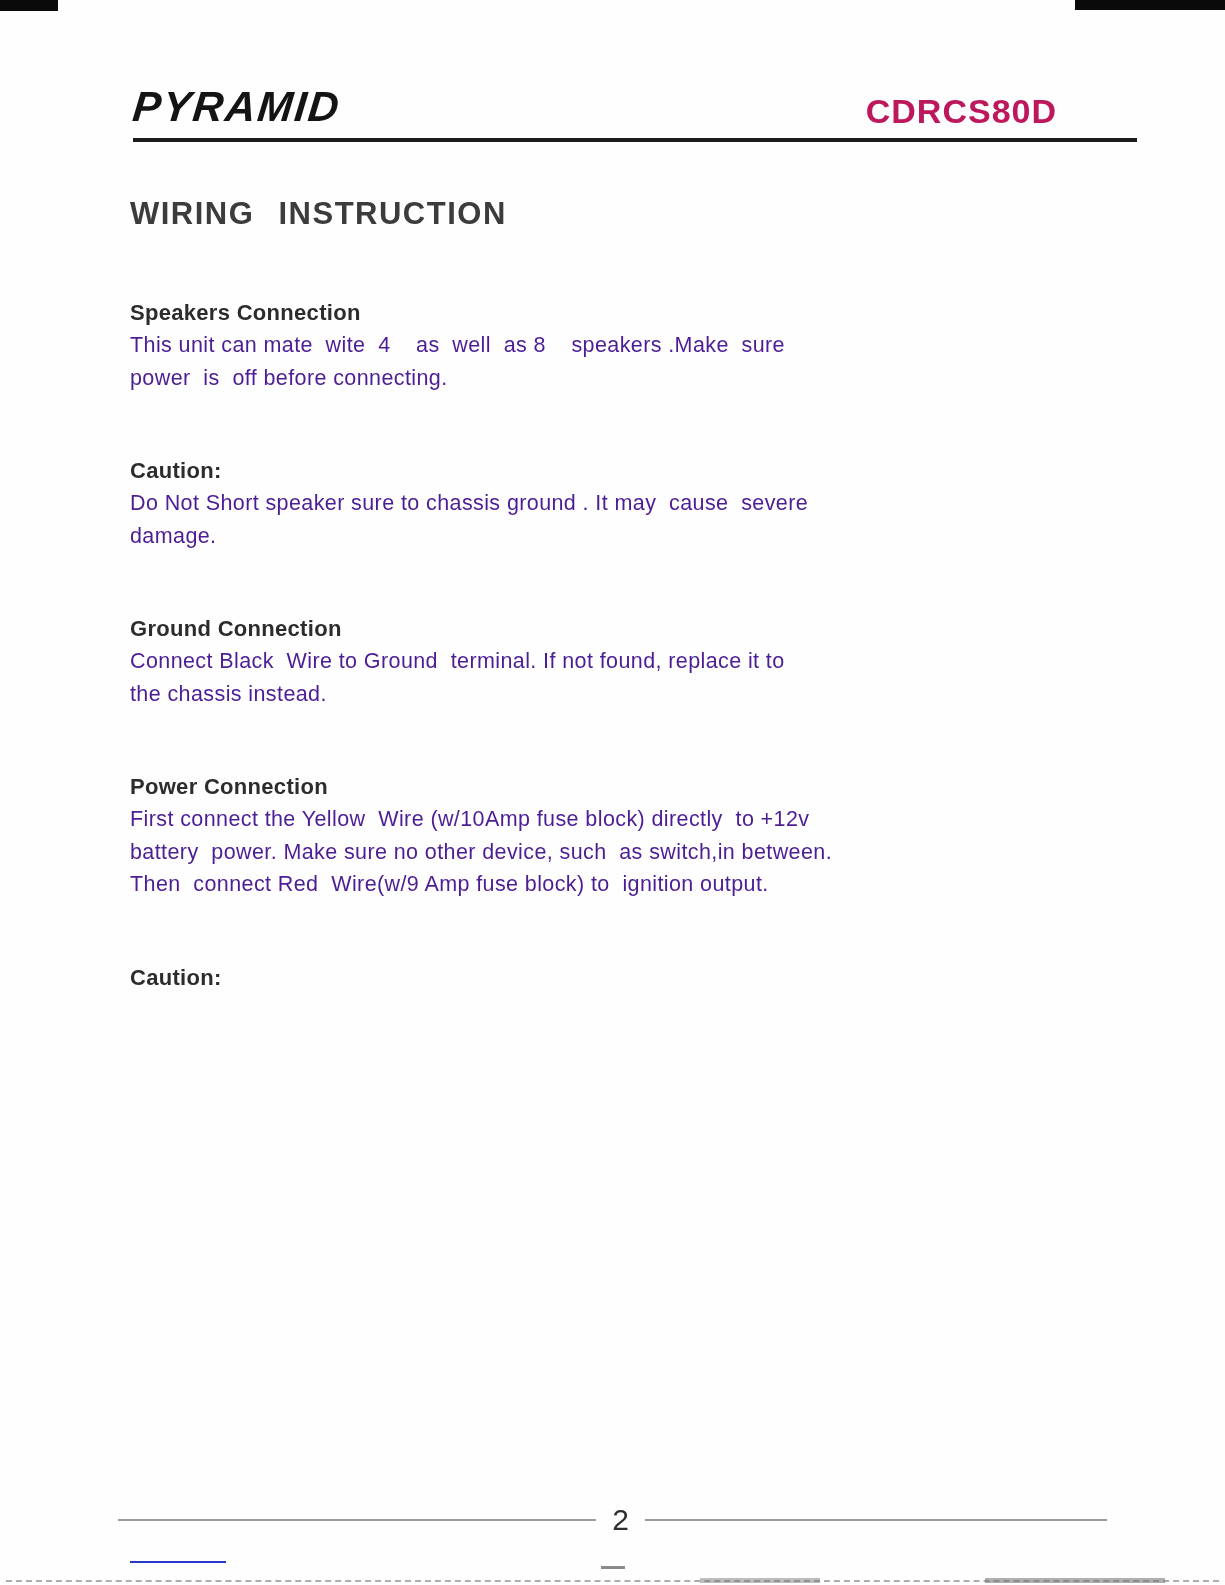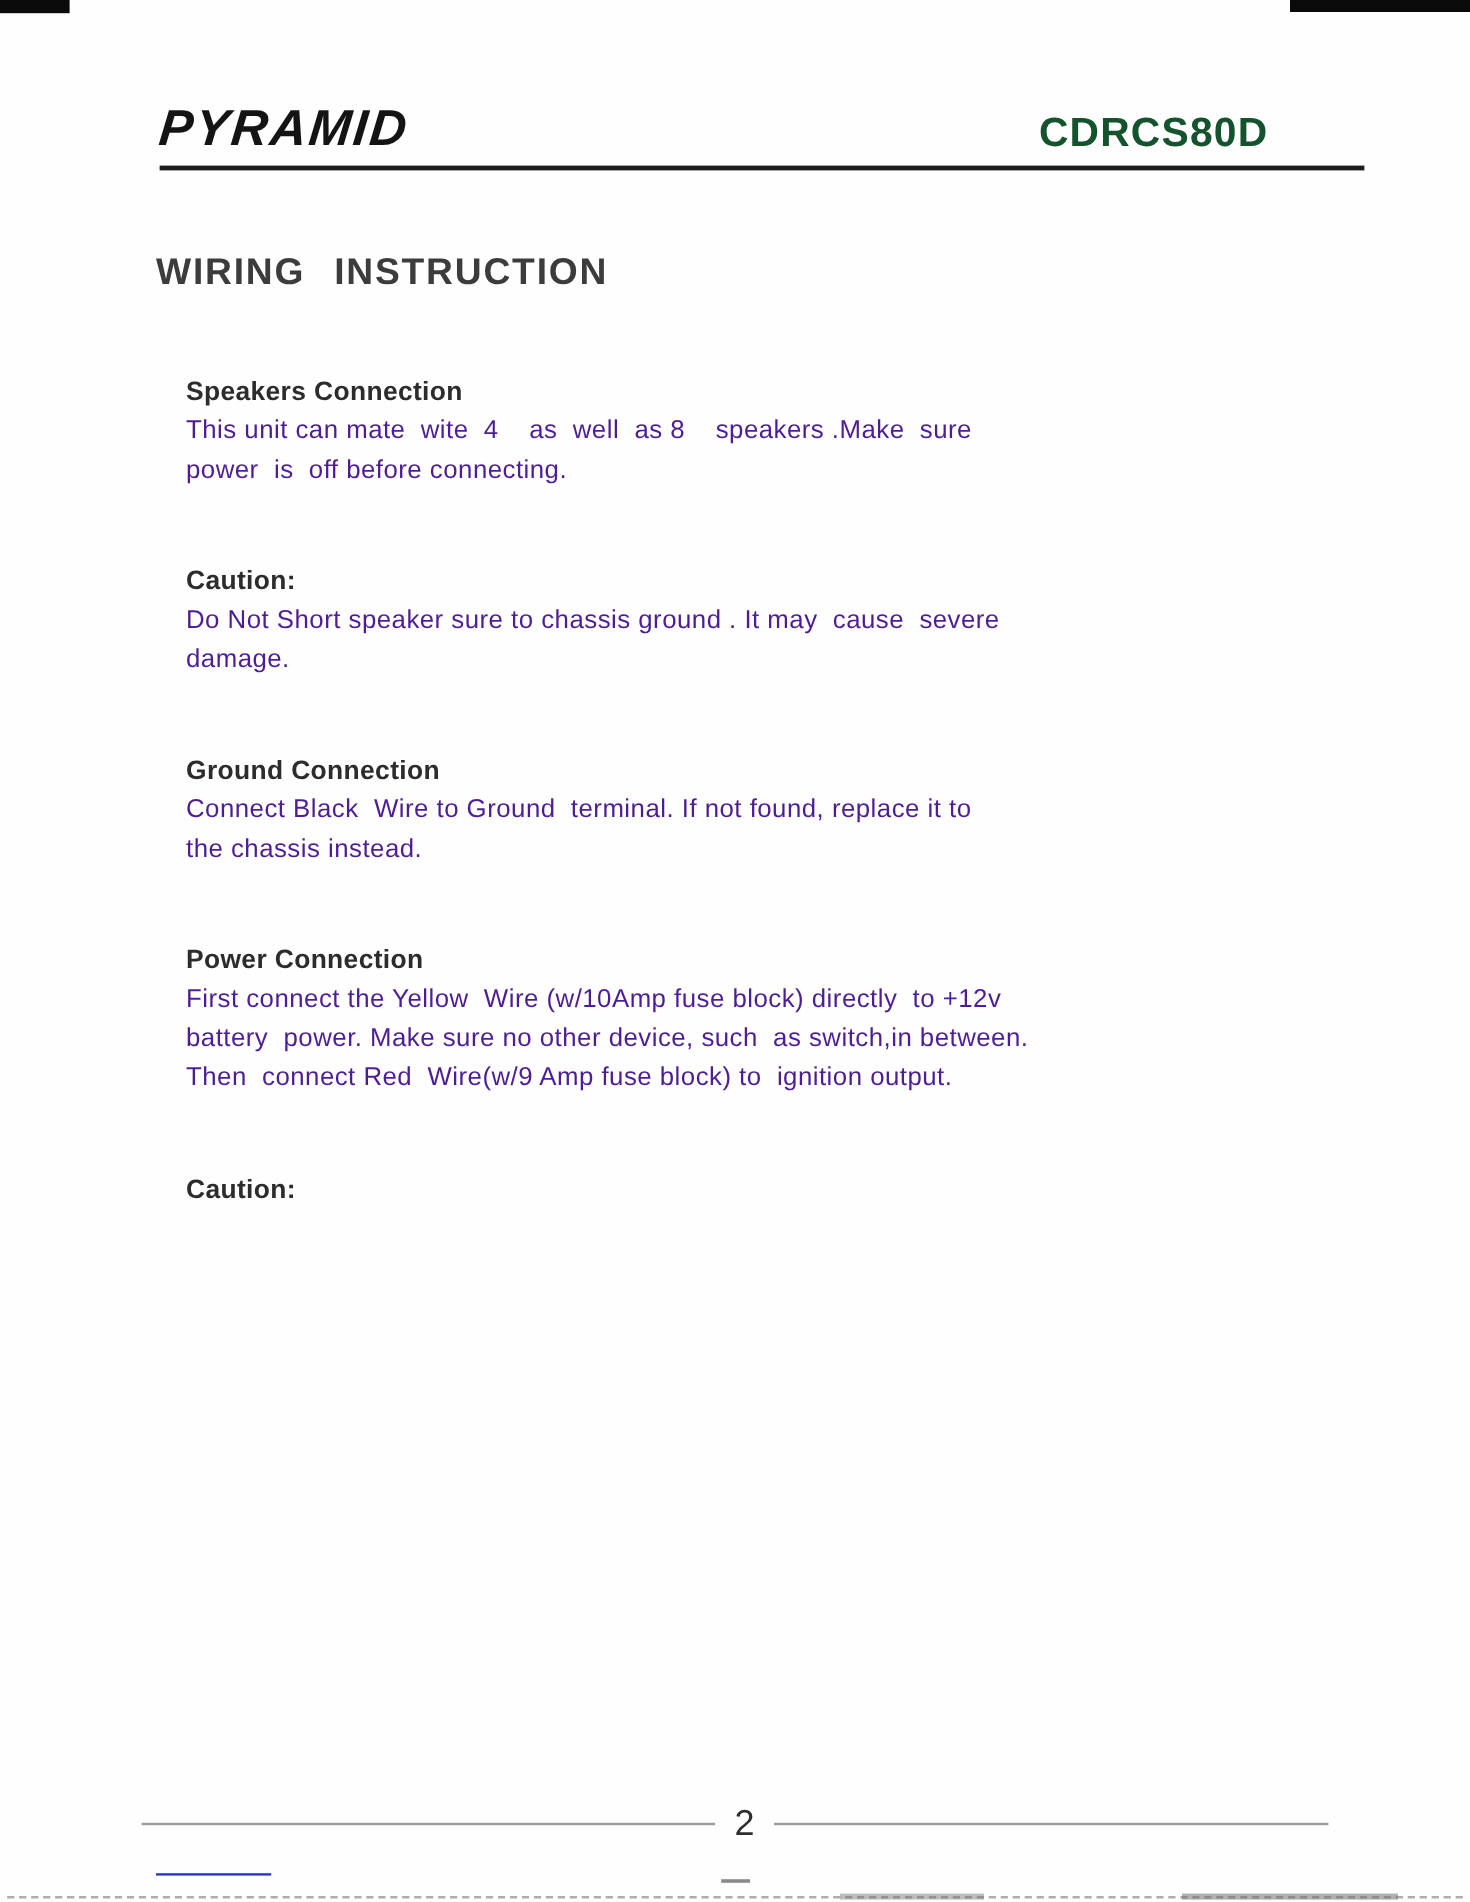--- a/index.html
+++ b/index.html
@@ -62,41 +62,41 @@
     font-style: italic;
     letter-spacing: 2px;
     color: #141414;
     transform: skewX(-6deg);
     line-height: 1;
   }
   .model-number {
     font-size: 34px;
     font-weight: 800;
     letter-spacing: 1px;
-    color: #14532d;
+    color: #be185d;
     line-height: 1;
     padding-right: 80px;
   }
 
   
   .content {
     position: absolute;
-    top: 209px;
+    top: 196px;
     left: 130px;
     width: 830px;
   }
   .page-title {
     font-size: 31px;
     font-weight: 600;
     letter-spacing: 1.5px;
     word-spacing: 14px;
     color: #3c3c3c;
     margin-bottom: 68px;
   }
-  .section { margin-bottom: 64px; margin-left: 25px; }
+  .section { margin-bottom: 64px; }
   .section-heading {
     font-size: 22px;
     font-weight: 700;
     color: #2c2c2c;
     letter-spacing: 0.3px;
     margin-bottom: 3px;
   }
   .section-body {
     font-size: 21.5px;
     line-height: 32.5px;

